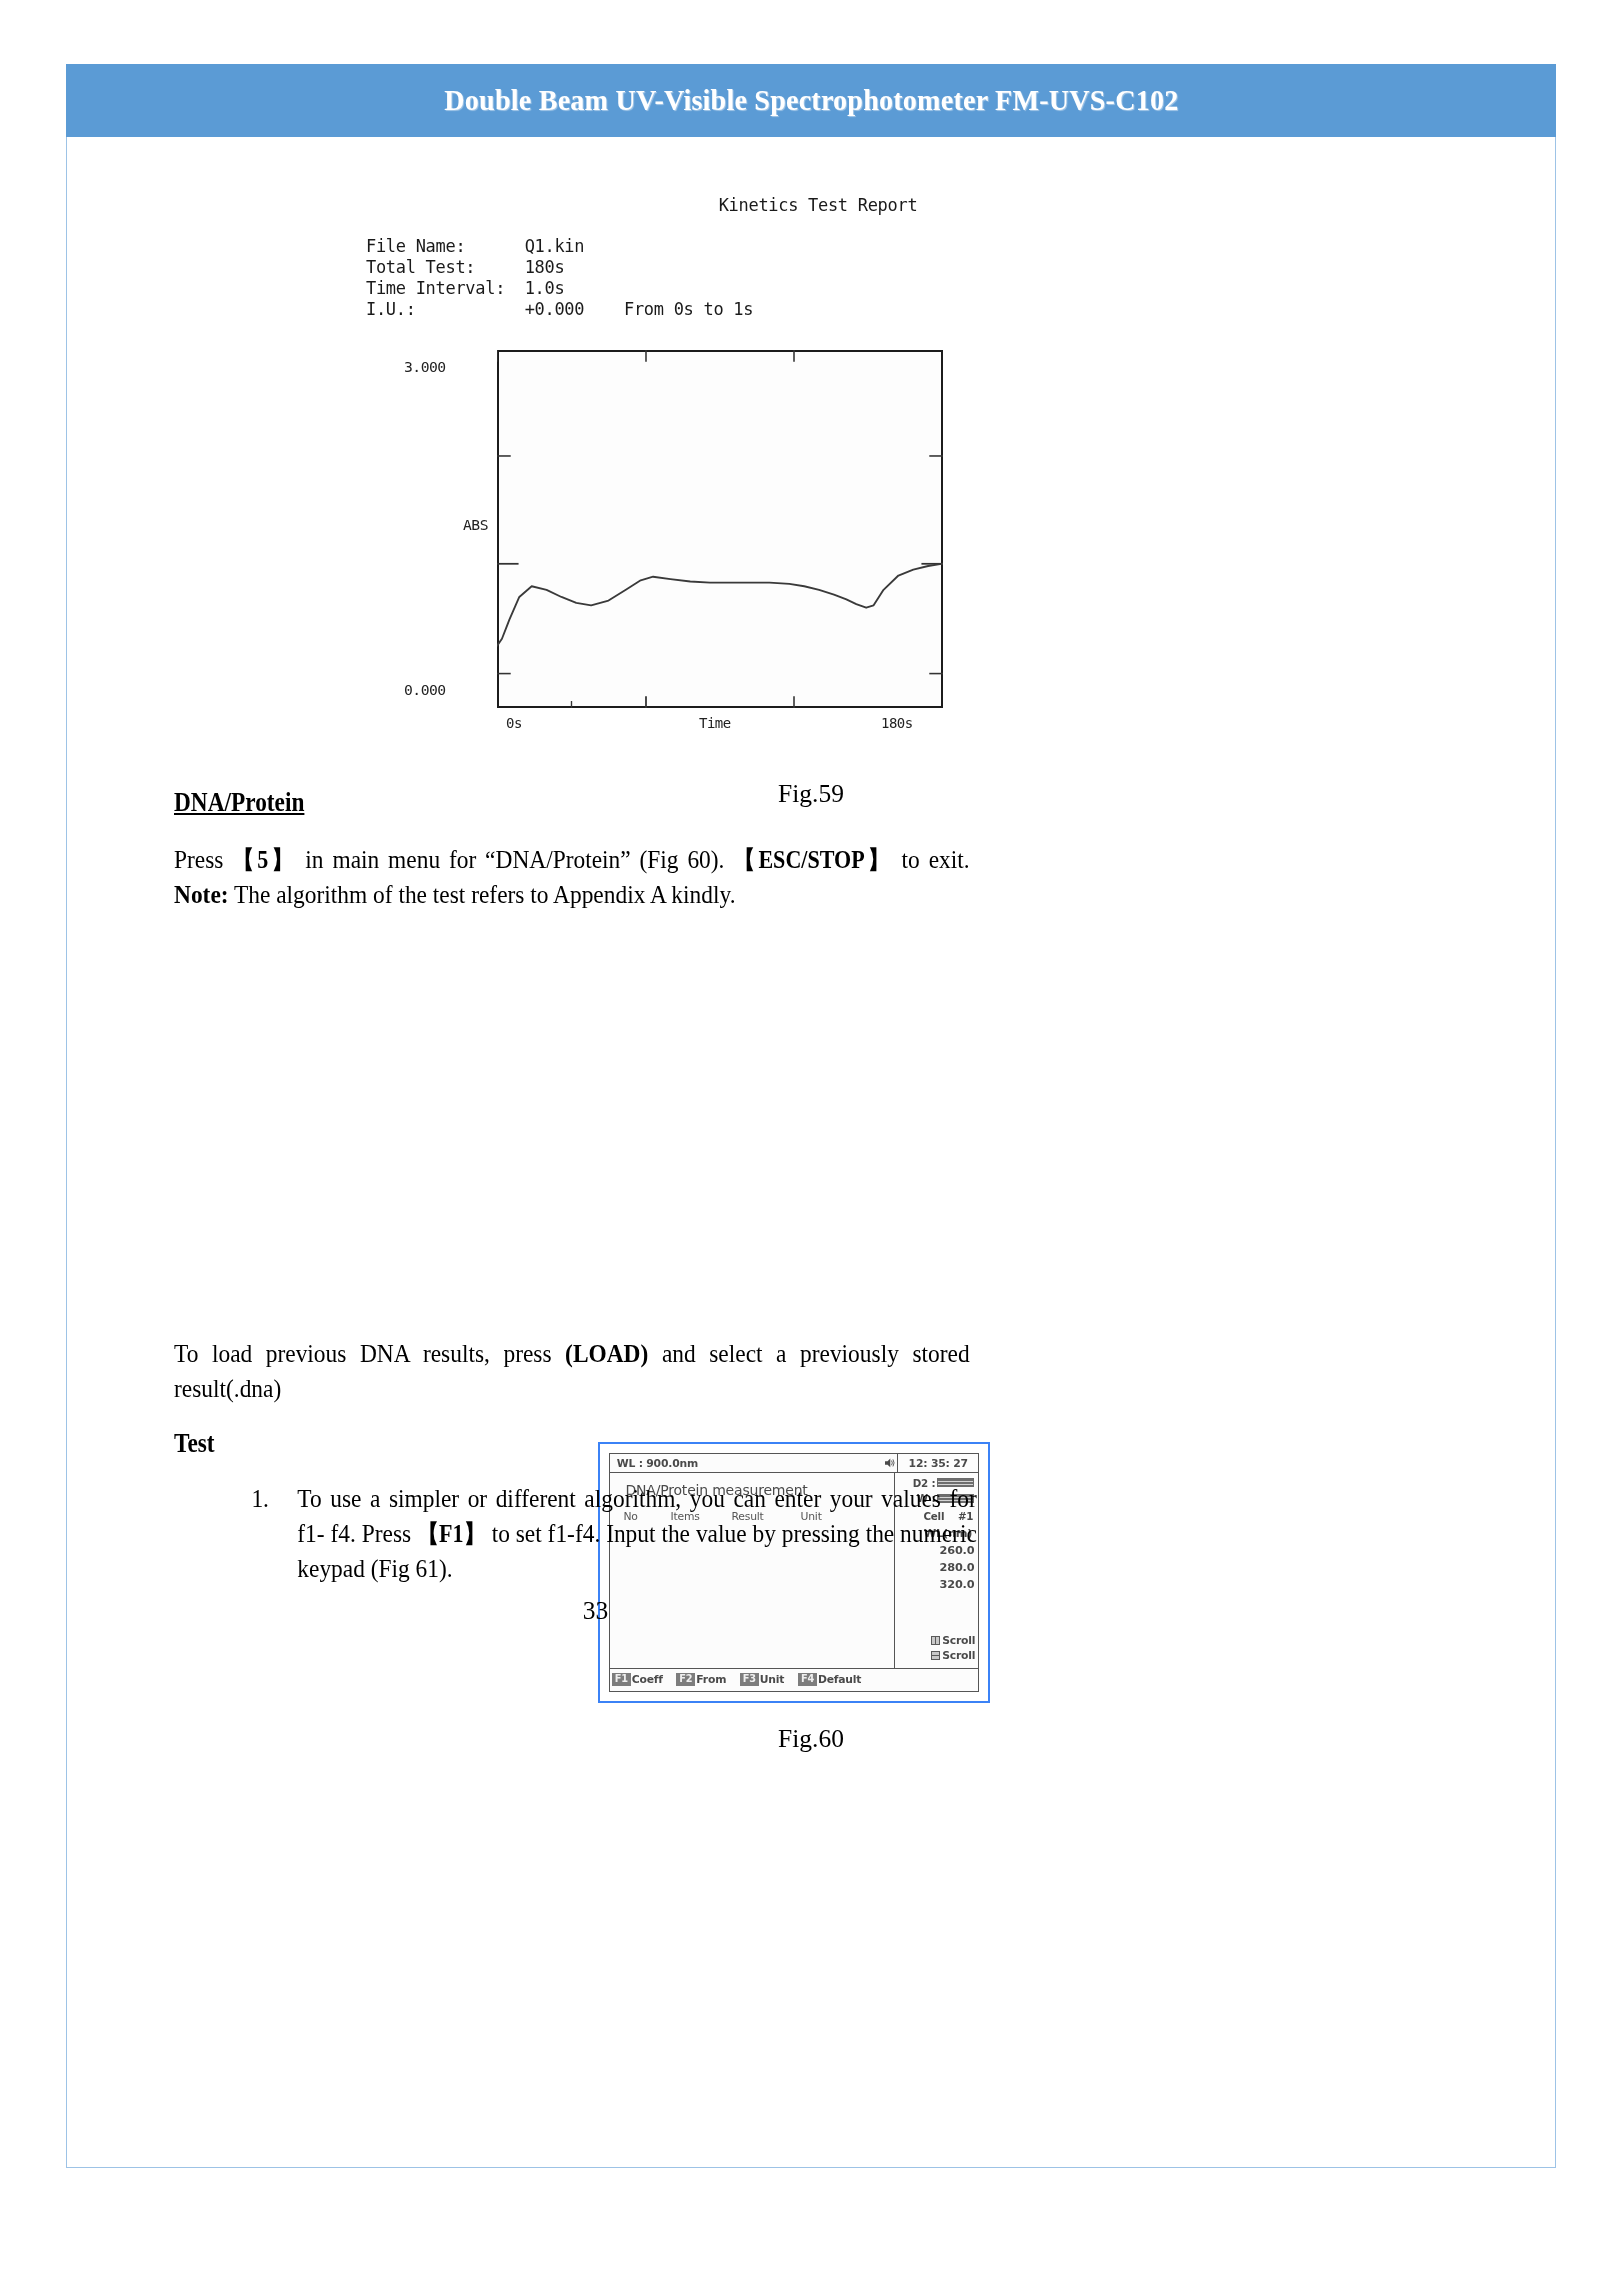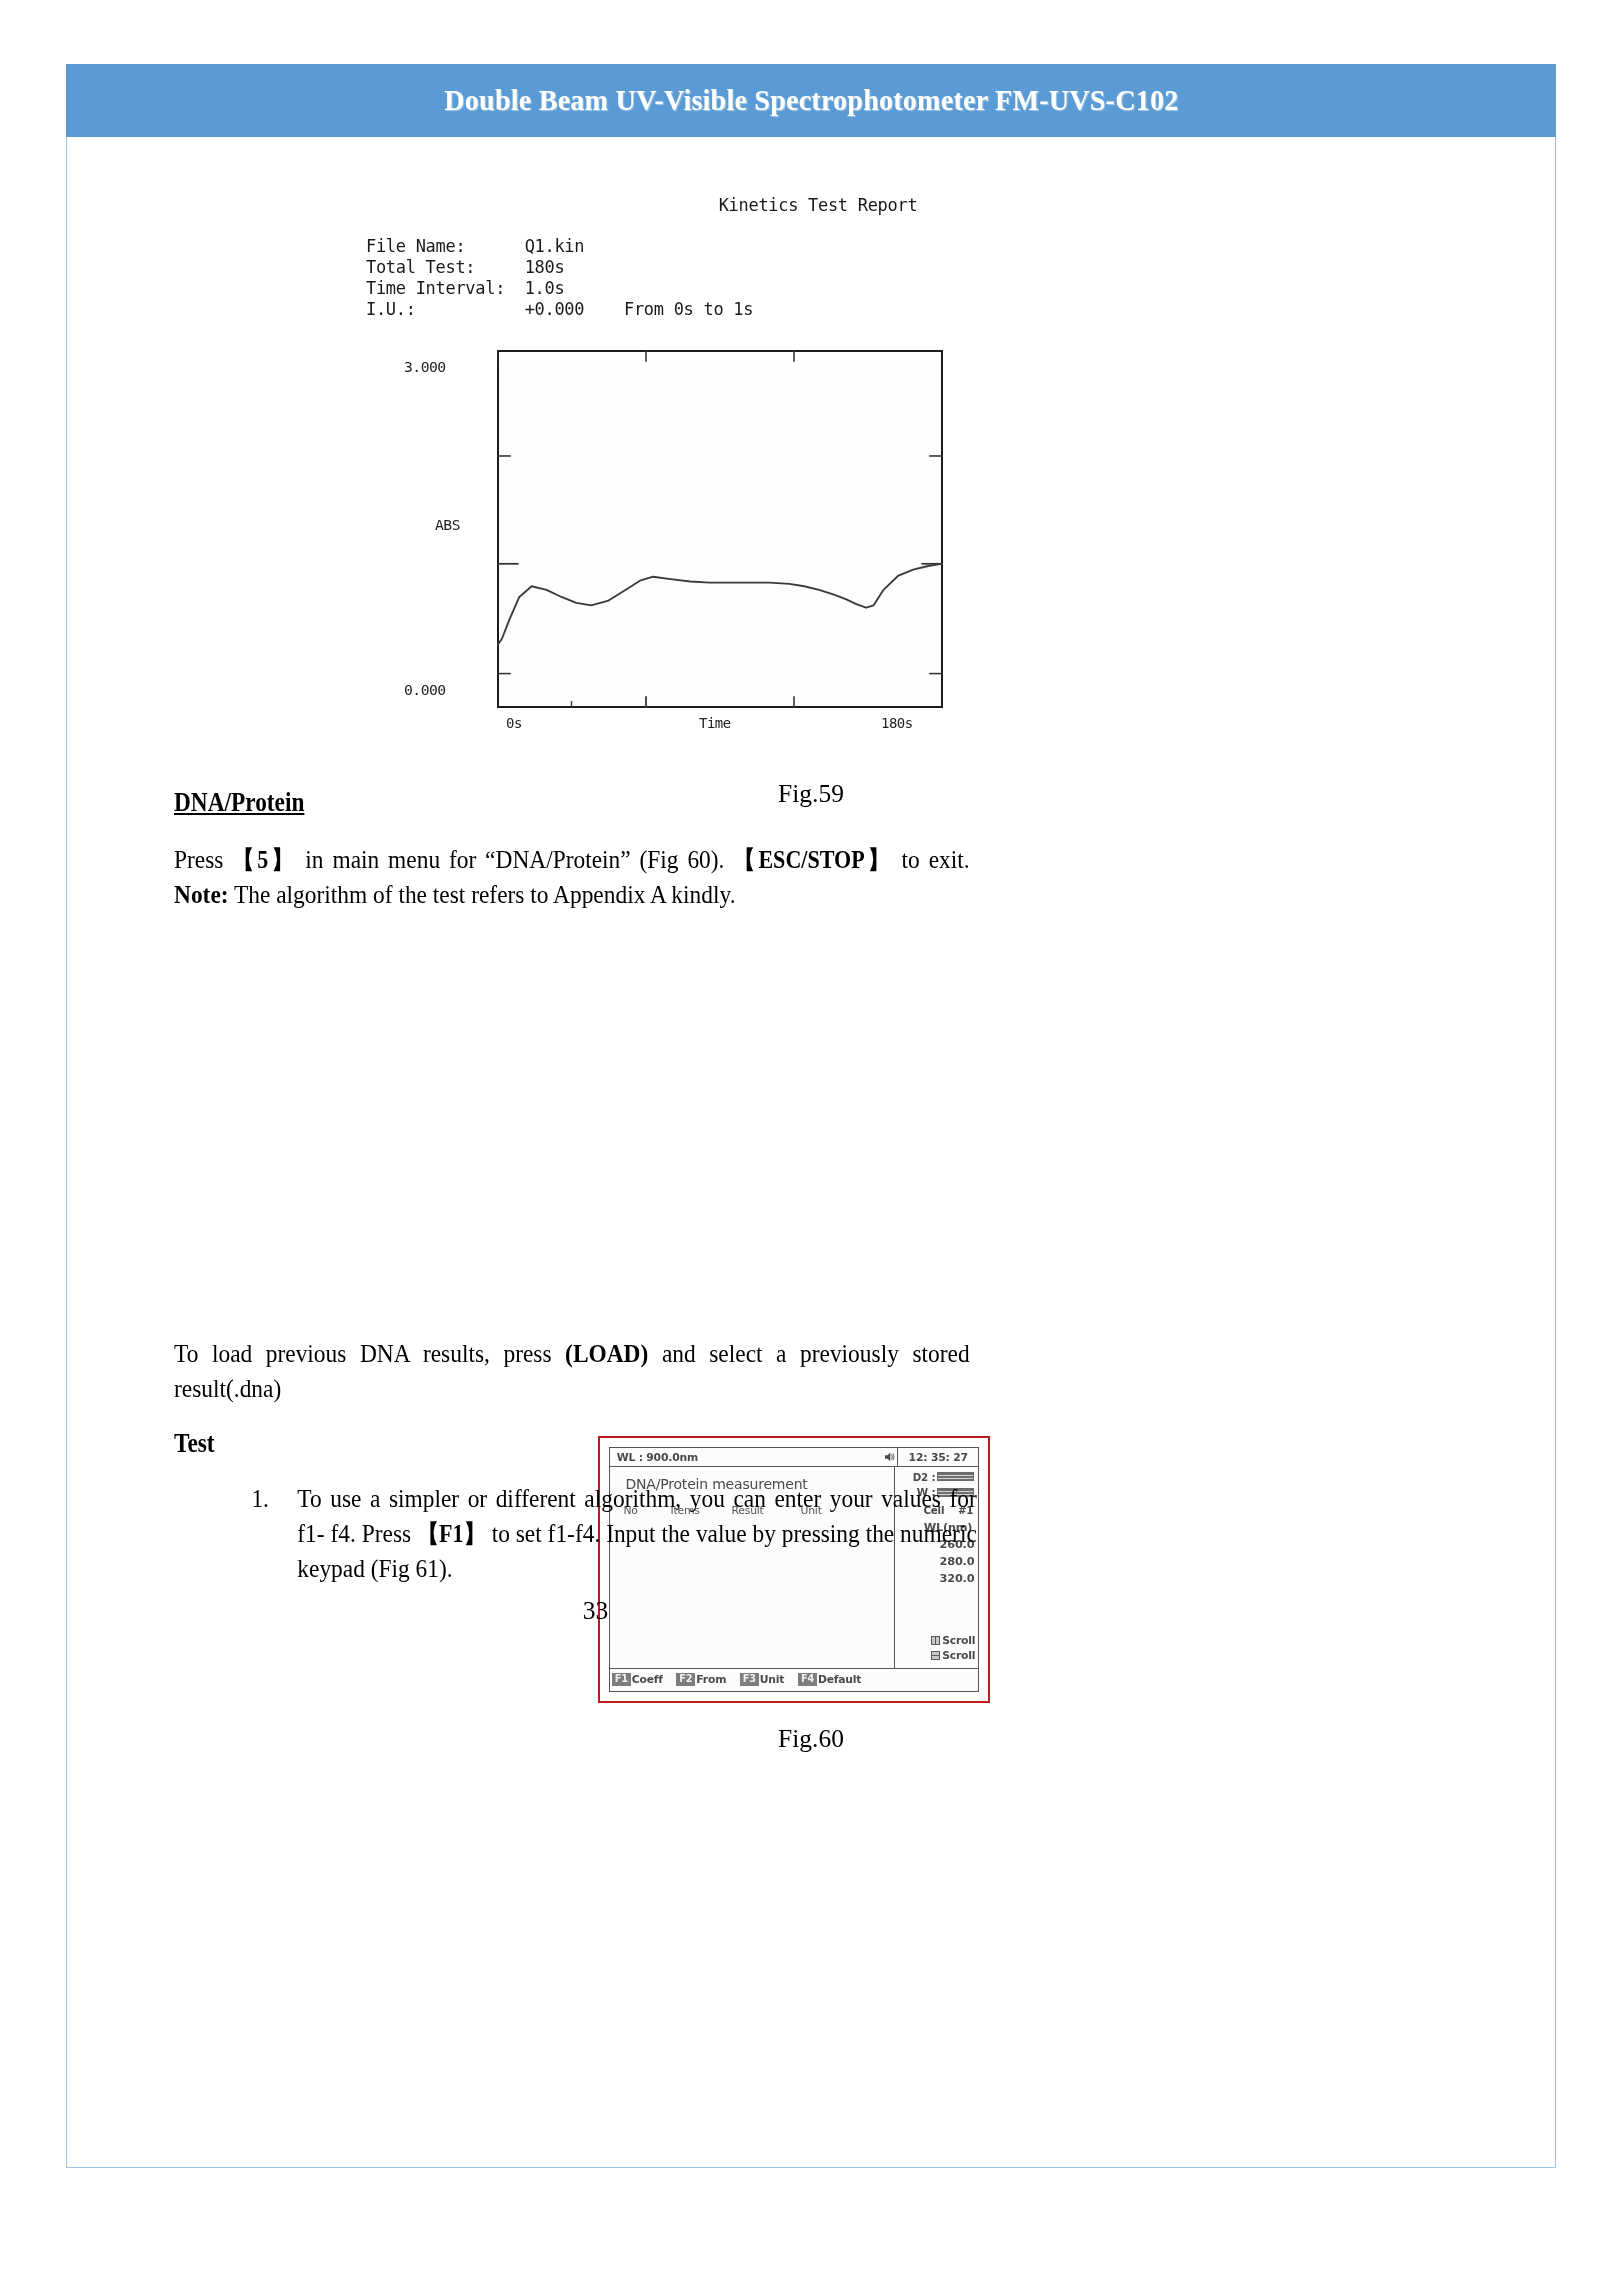--- a/index.html
+++ b/index.html
@@ -115,21 +115,21 @@
     position: absolute;
     left: 41px;
     top: 331px;
     font-family: "DejaVu Sans Mono", monospace;
     font-size: 14.7px;
     color: #222;
     letter-spacing: -0.5px;
   }
   #kin-chart .yabs {
     position: absolute;
-    left: 72px;
+    left: 100px;
     top: 166px;
     font-family: "DejaVu Sans Mono", monospace;
     font-size: 14.7px;
     color: #222;
     letter-spacing: -0.5px;
   }
   #kin-chart .xlab {
     position: absolute;
     top: 365px;
     font-family: "DejaVu Sans Mono", monospace;
@@ -223,24 +223,25 @@
   #fig60-block {
     position: absolute;
     left: 532px;
     top: 1300px;
     width: 392px;
     height: 267px;
   }
   #lcd-outer {
     position: absolute;
     inset: 0;
-    border: 2px solid #b91c1c;
+    border: 2px solid #3b82f6;
     background: #ffffff;
     box-sizing: border-box;
     padding: 8.8px;
+    margin-top: 6px;
   }
   #lcd-inner {
     position: relative;
     width: 100%;
     height: 100%;
     border: 1.6px solid #555;
     box-sizing: border-box;
     background: #fcfcfc;
     font-family: "DejaVu Sans", sans-serif;
     color: #3d3d3d;

